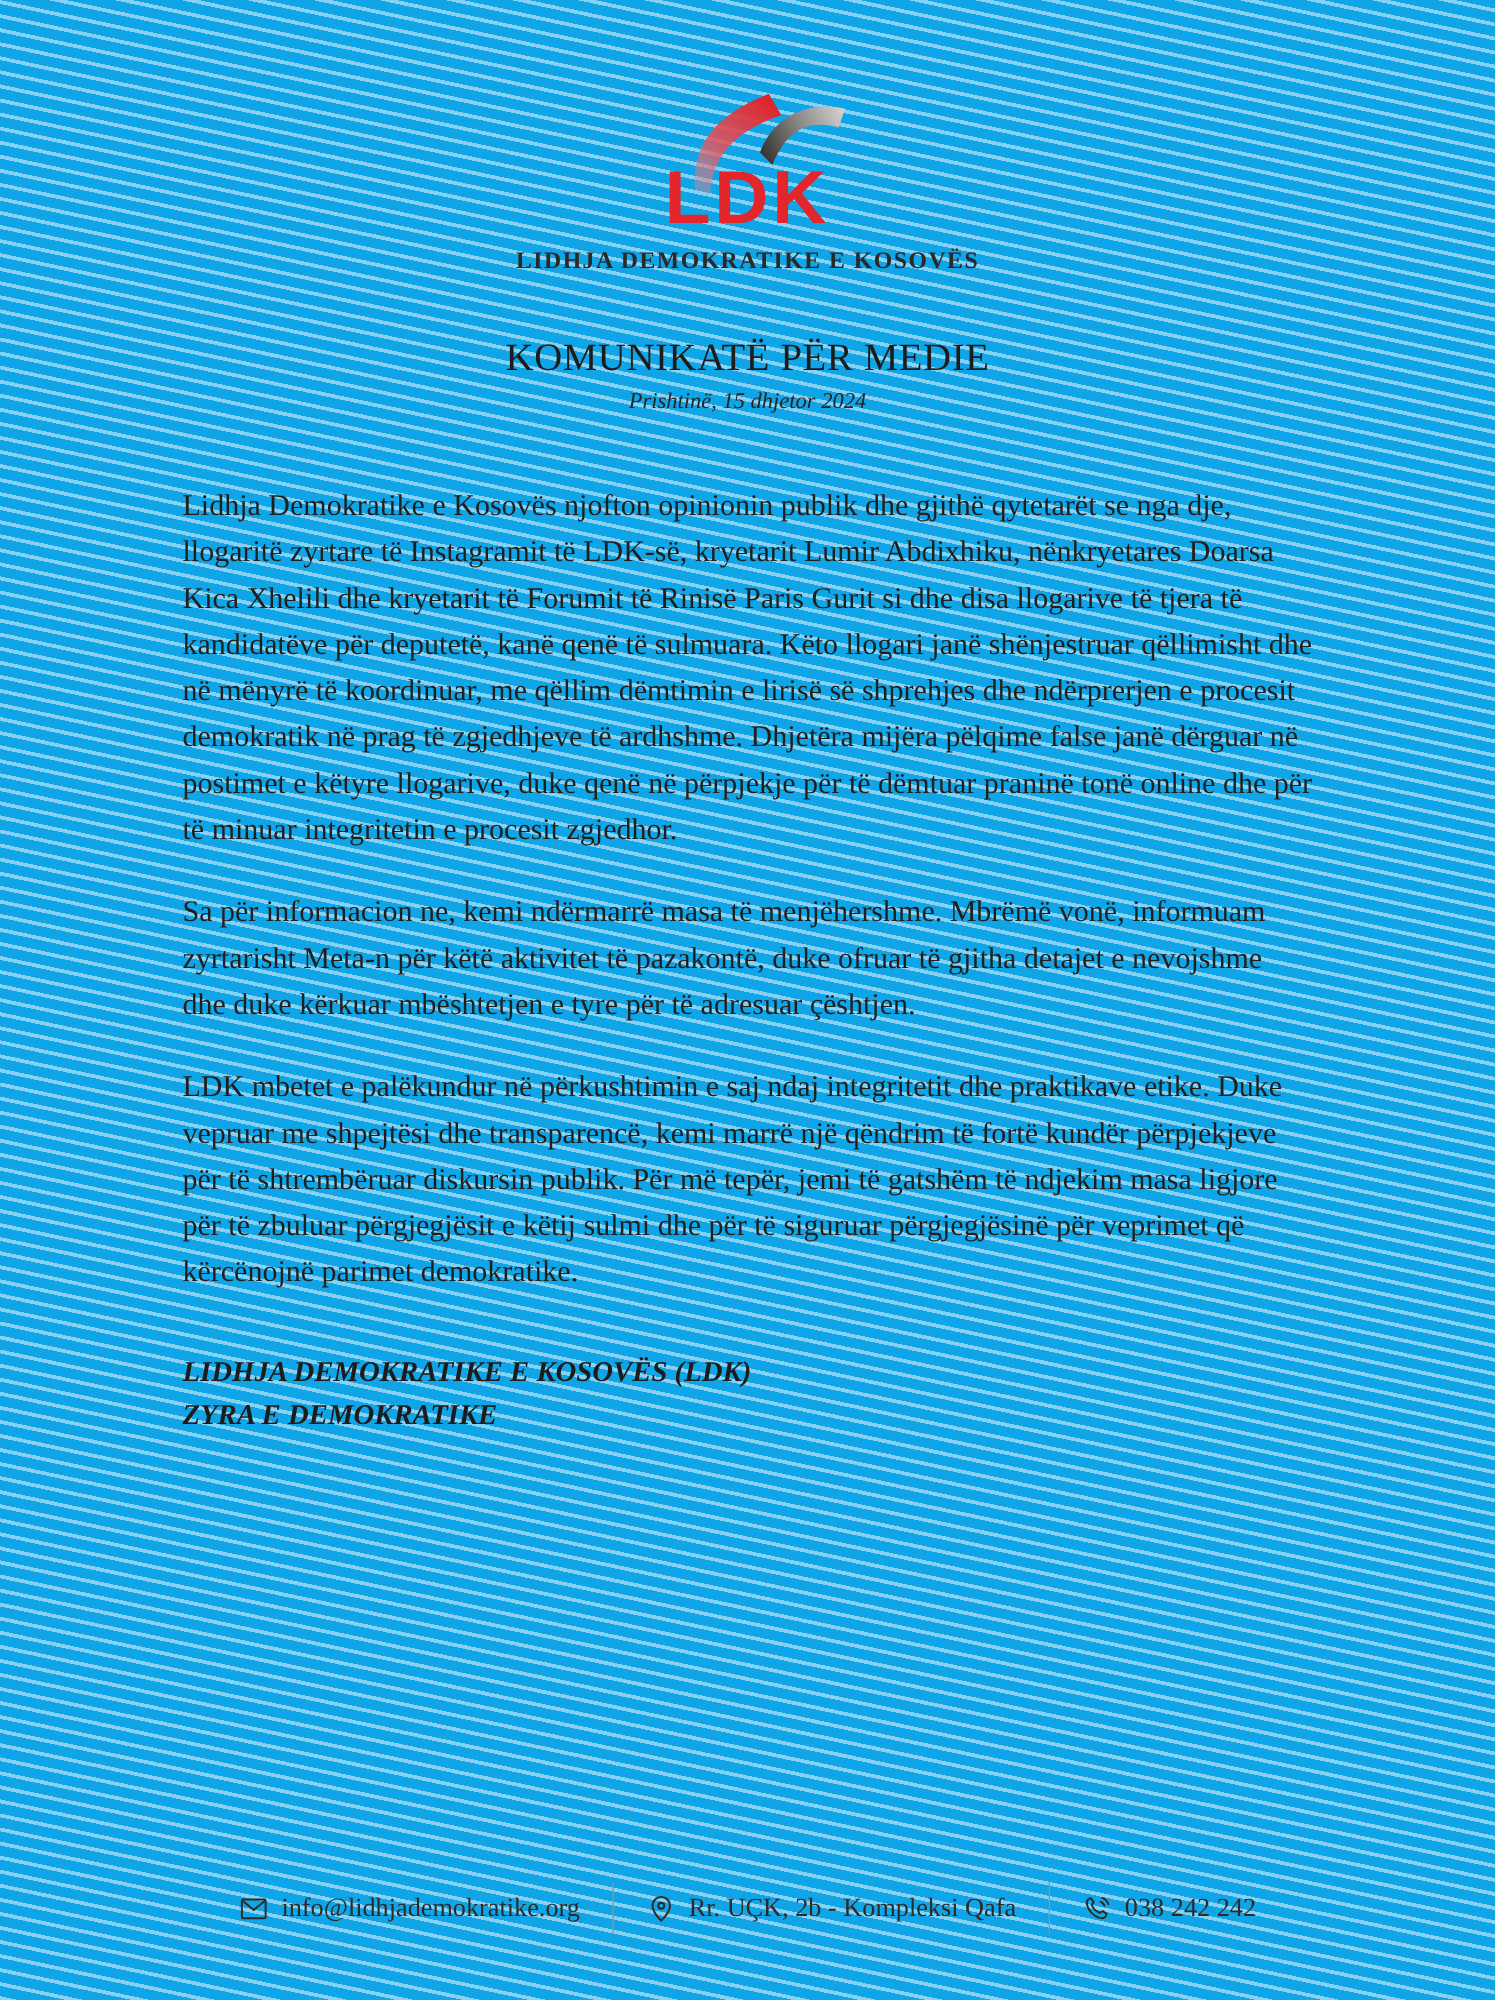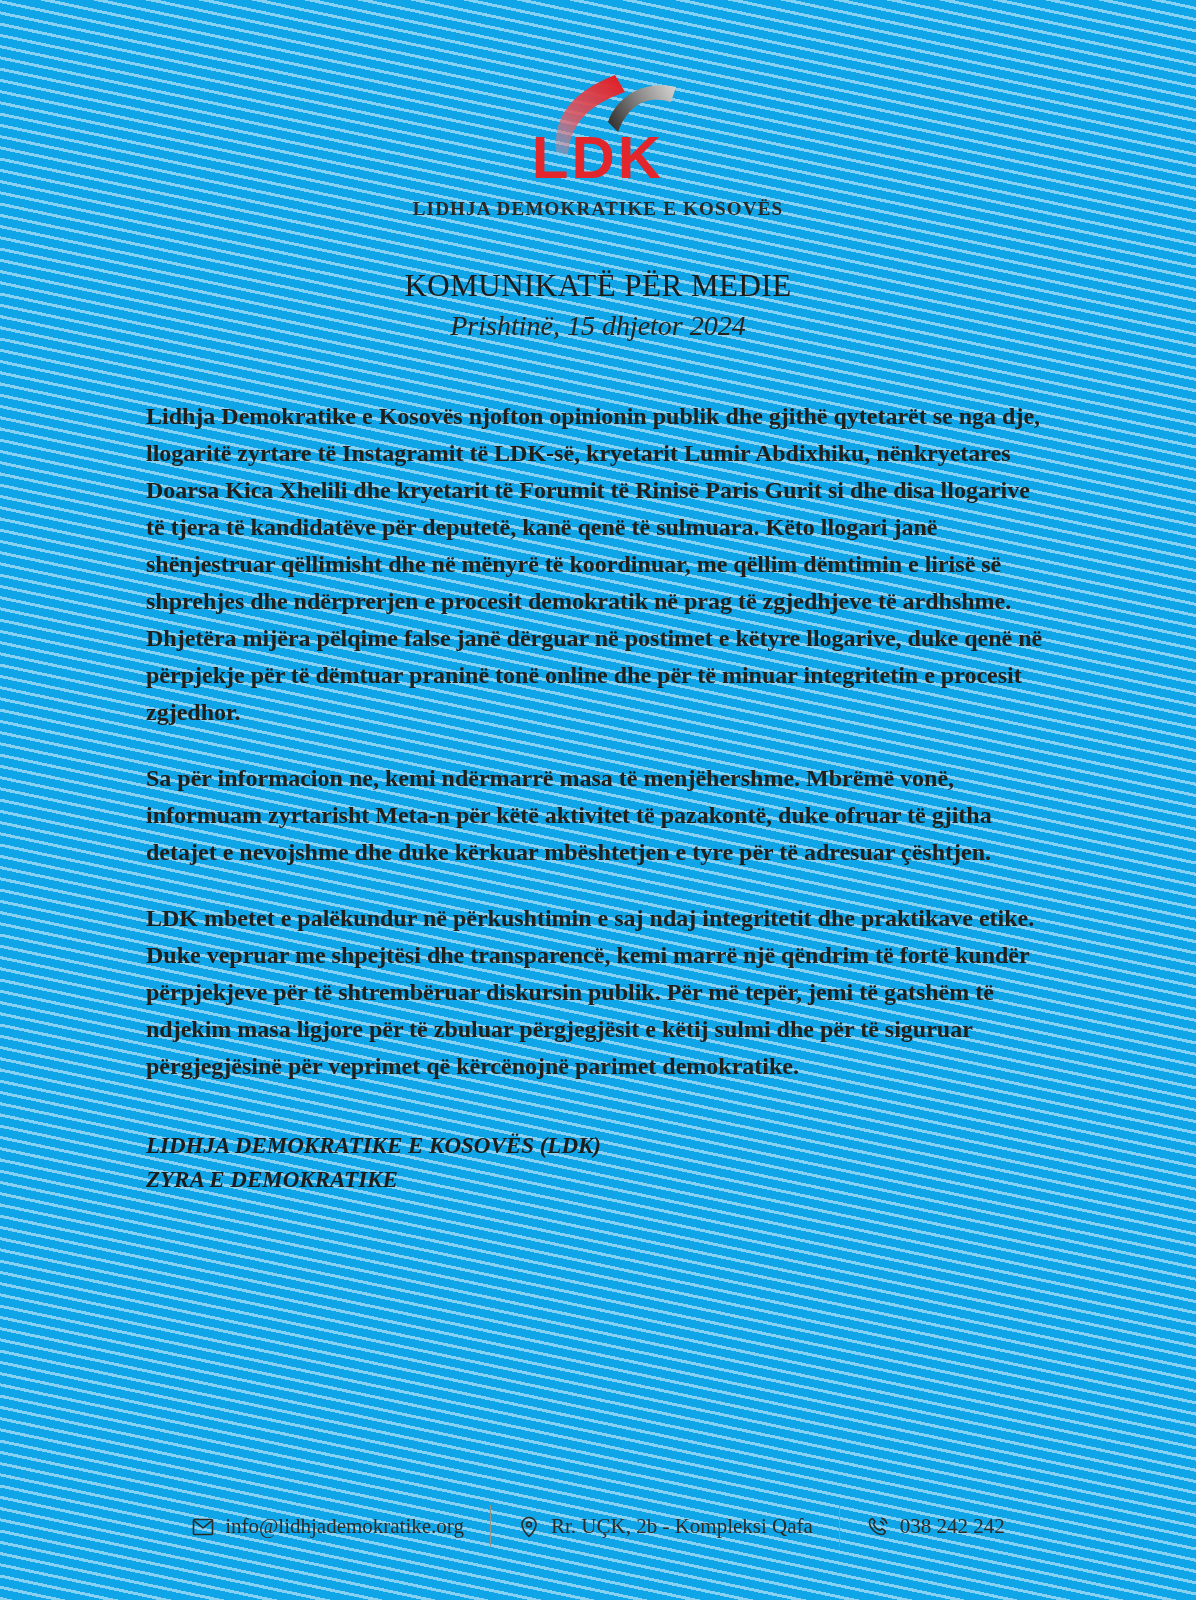--- a/index.html
+++ b/index.html
@@ -44,34 +44,33 @@
   }
   .title {
     margin-top: 48px;
     font-size: 31px;
     font-weight: 400;
     letter-spacing: 0.5px;
     color: #1d1c1a;
   }
   .dateline {
     margin-top: 6px;
-    font-size: 28px;
+    font-size: 18px;
     font-style: italic;
     color: #252420;
   }
   .content {
     position: relative;
     margin: 56px 146px 0 146px;
     font-size: 24px;
     line-height: 37px;
   }
   .para {
     margin: 0 0 29px 0;
     white-space: pre-line;
-    font-weight: bold;
   }
   .signature {
     margin-top: 44px;
     font-weight: 700;
     font-style: italic;
     font-size: 23px;
     line-height: 34px;
     color: #1d1c1a;
   }
   .footer {

